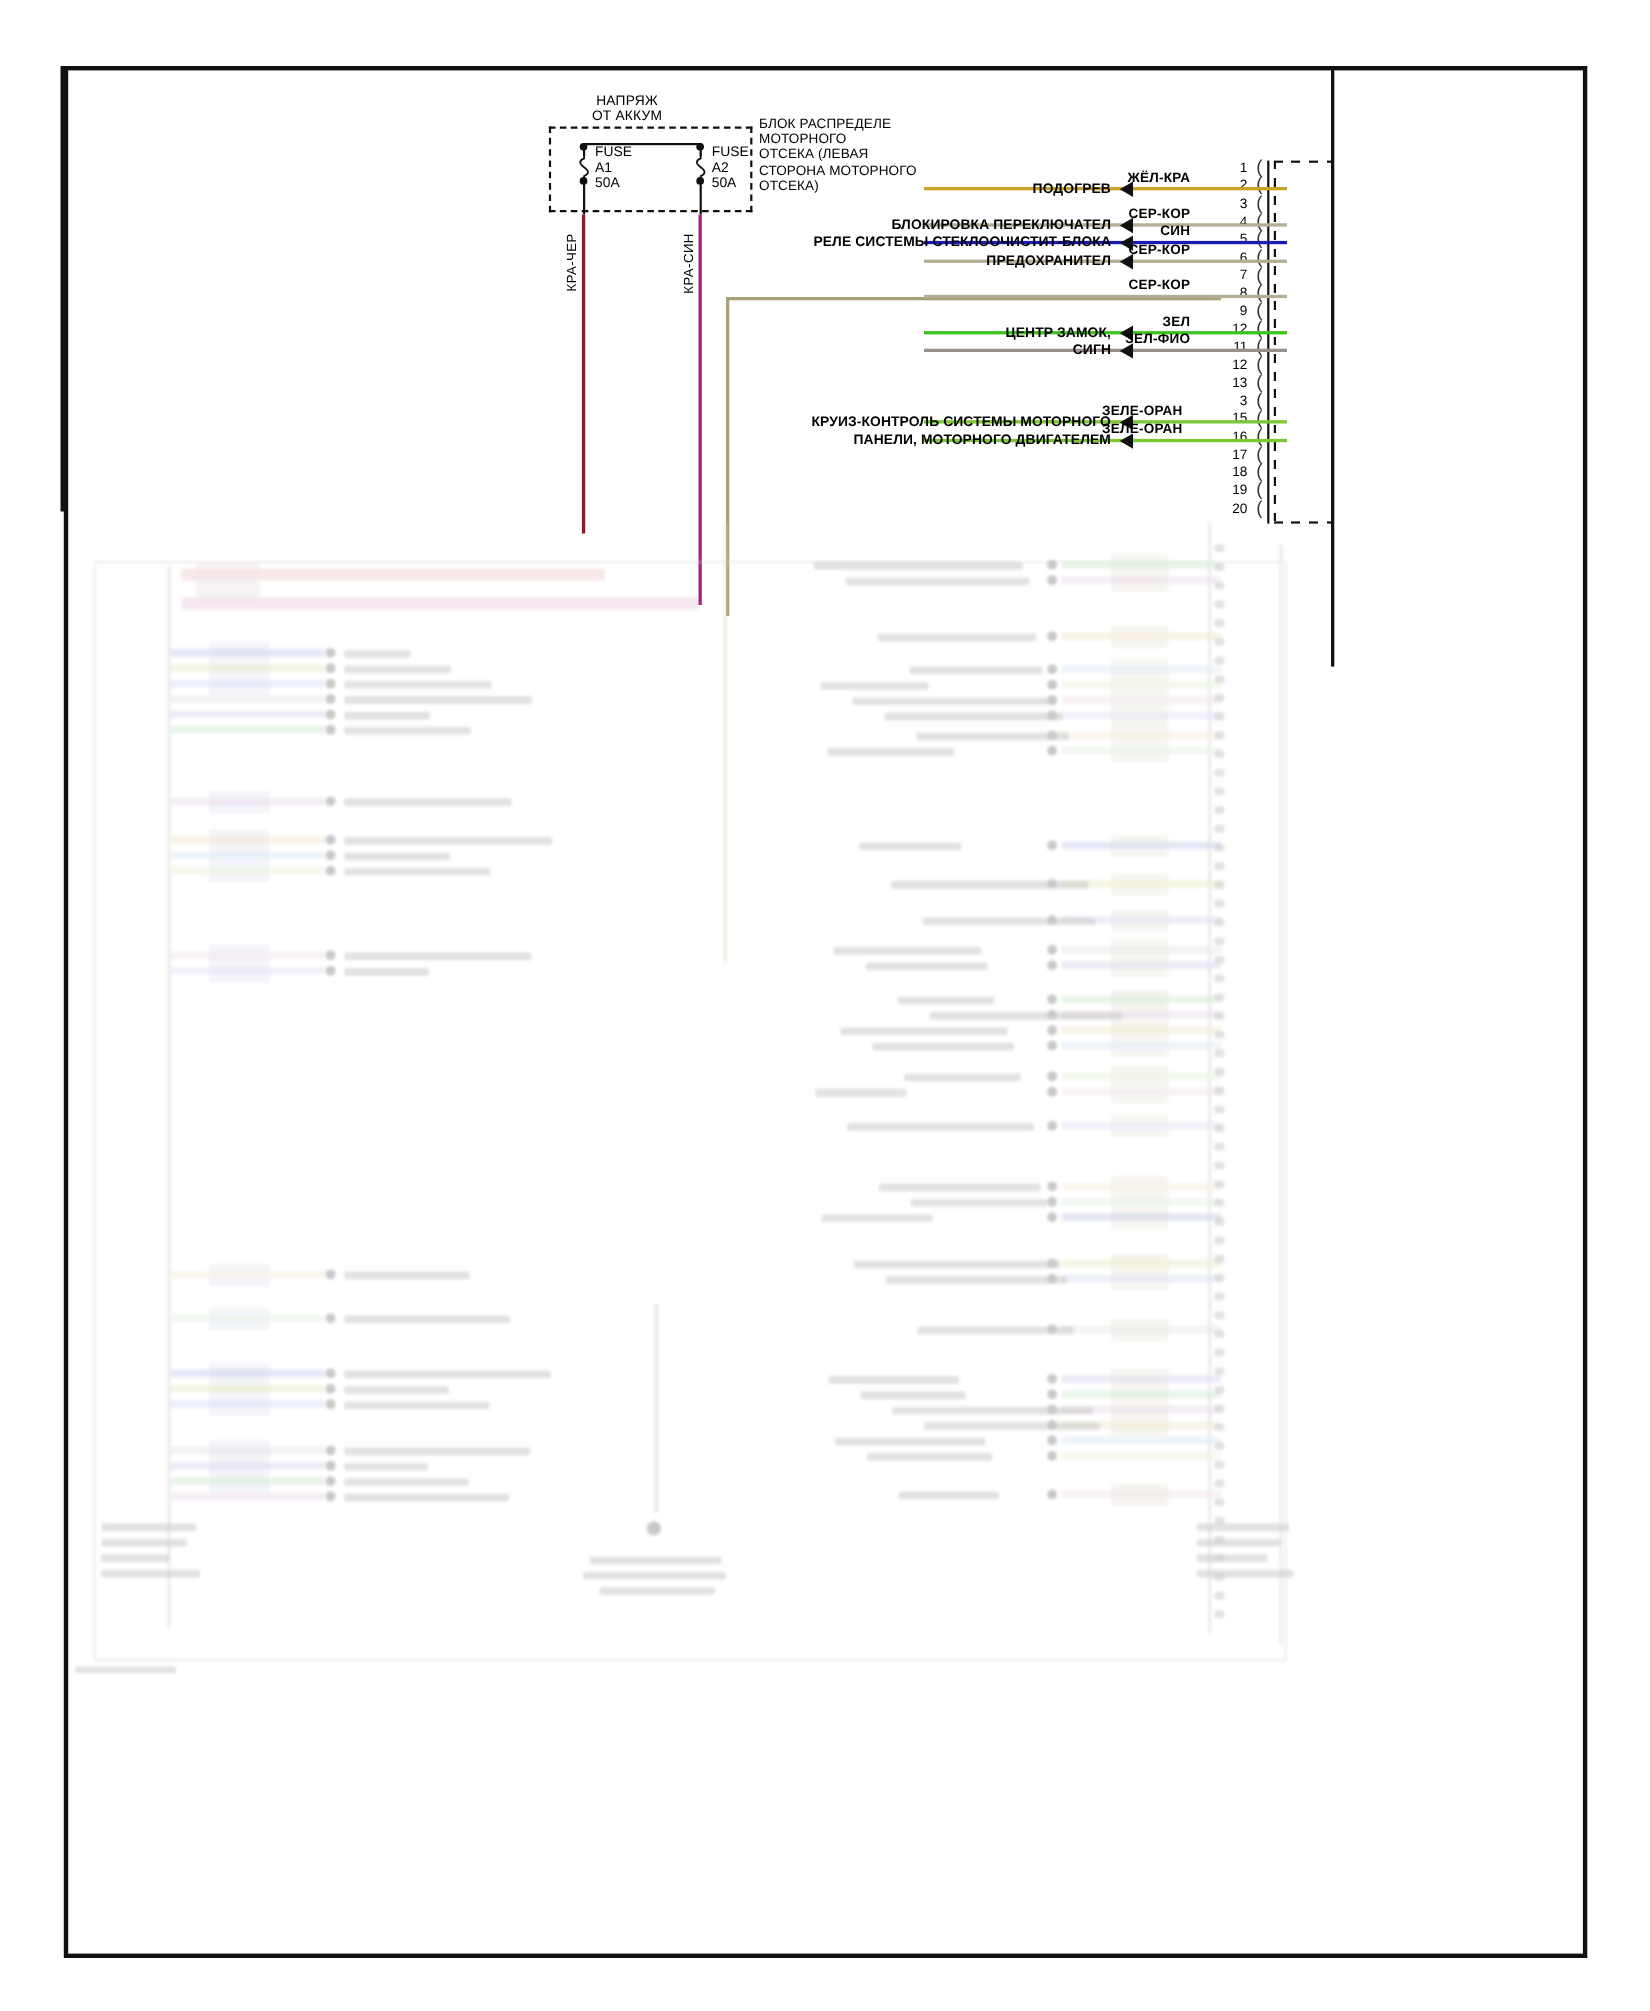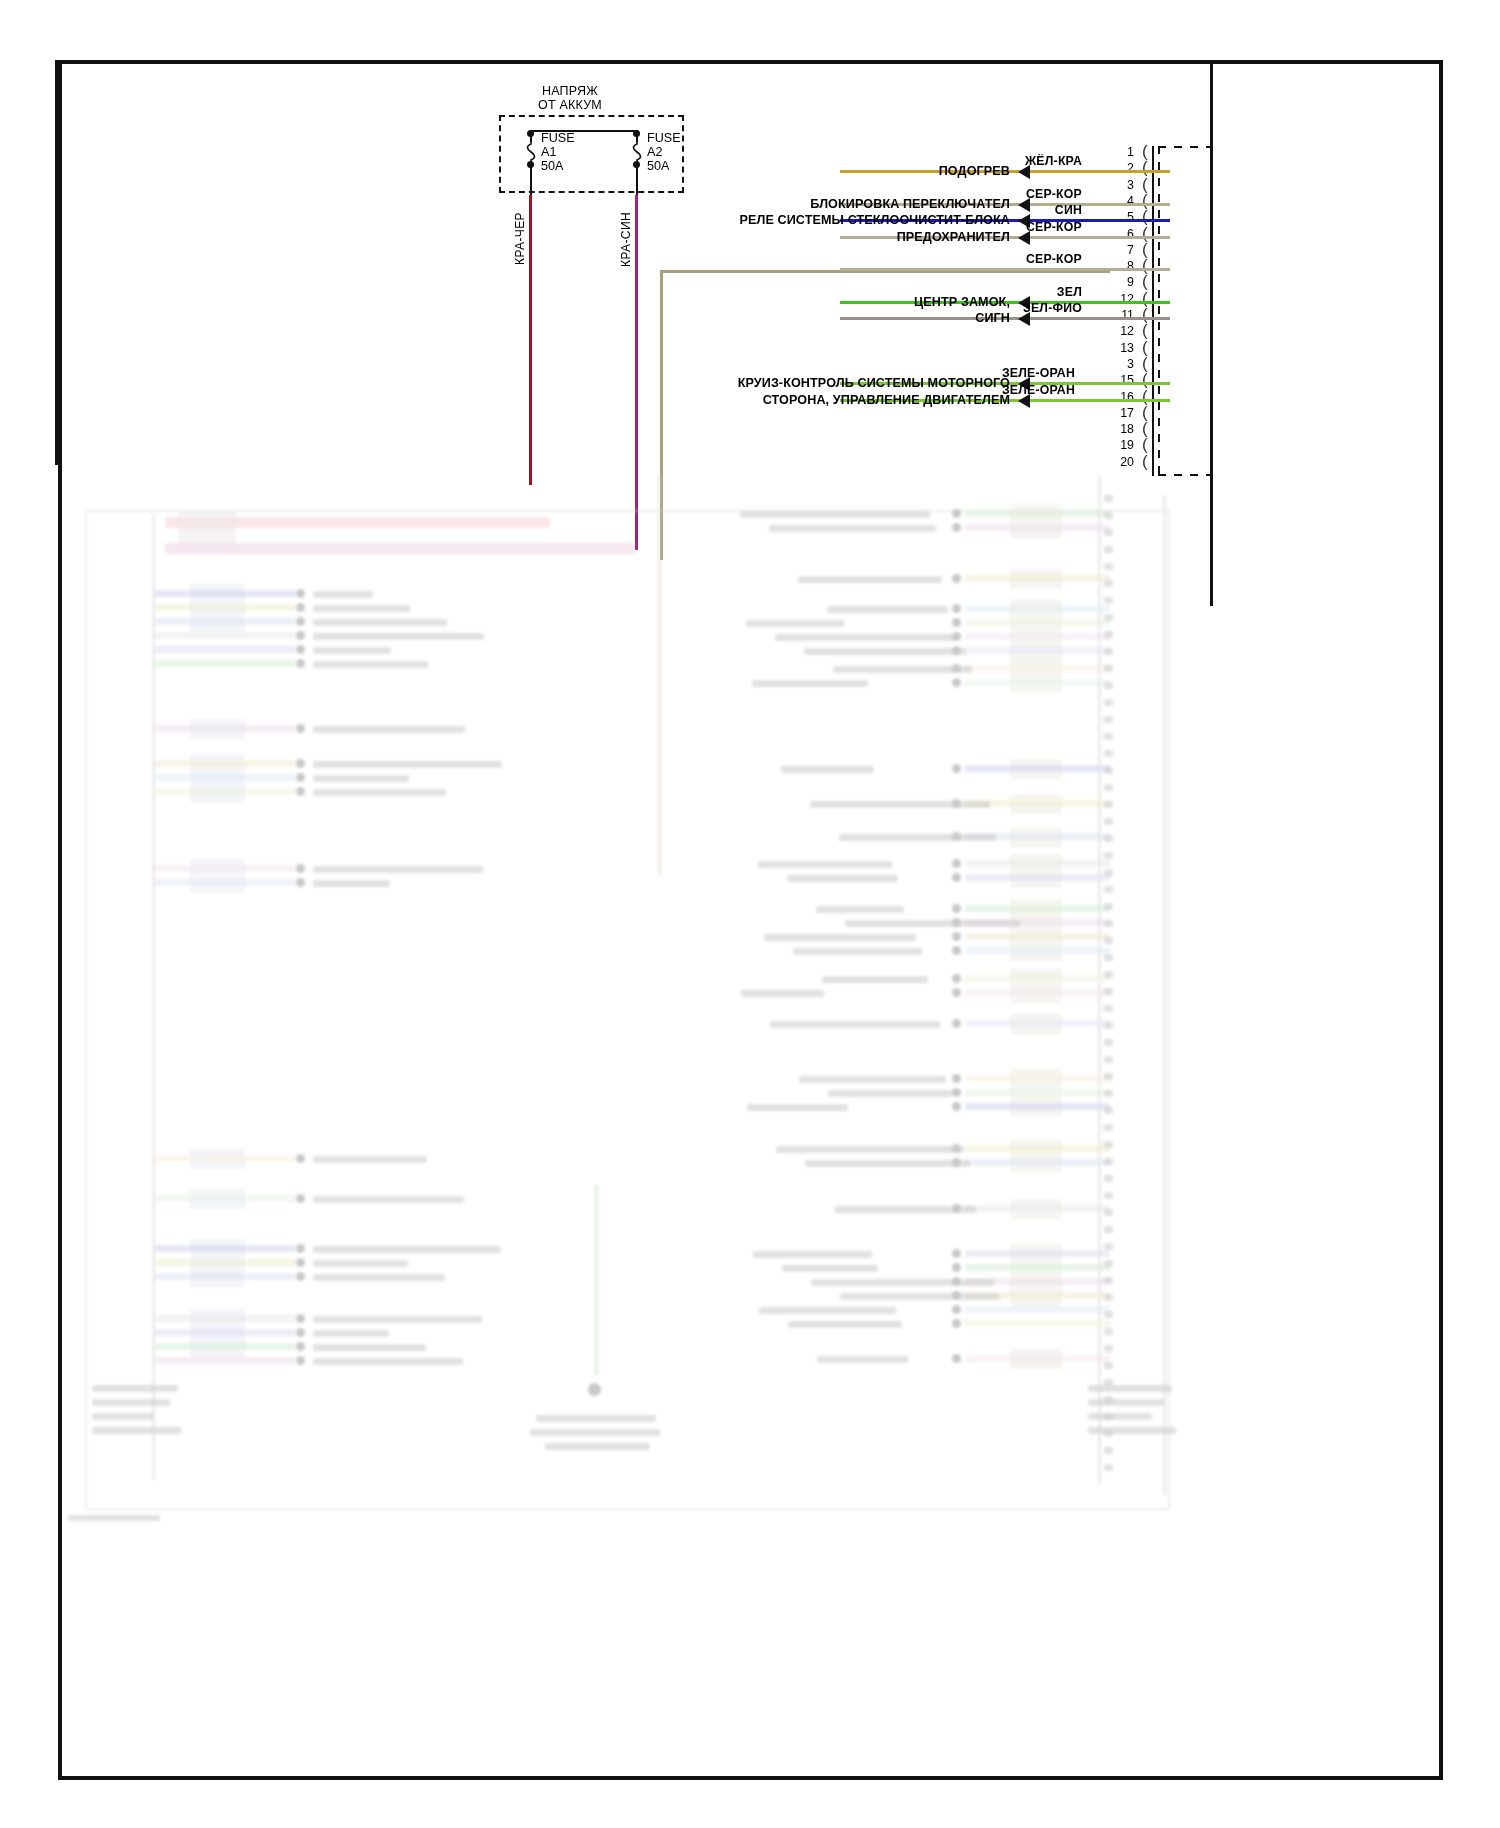--- a/index.html
+++ b/index.html
@@ -91,20 +91,27 @@
 
   <div id="left-bar"></div>
 
   <div id="batt-label">
     <div>НАПРЯЖ</div>
     <div>ОТ АККУМ</div>
   </div>
 
   <div id="fusebox"></div>
 
+  <div id="fusebox-caption">
+    <div>БЛОК РАСПРЕДЕЛЕ</div>
+    <div>МОТОРНОГО</div>
+    <div>ОТСЕКА (ЛЕВАЯ</div>
+    <div>СТОРОНА МОТОРНОГО</div>
+    <div>ОТСЕКА)</div>
+  </div>
 
   <div class="hline" style="left:531px; top:130px; width:107px; height:2px;"></div>
   <div class="vline" style="left:530px; top:130px; width:2px; height:12px;"></div>
   <div class="vline" style="left:636px; top:130px; width:2px; height:12px;"></div>
 
   <div class="node" style="left:527px; top:130px;"></div>
   <svg class="zig" style="left:523px; top:139px;" viewBox="0 0 16 26">
     <path d="M8 0 L8 5 Q1 8 8 13 Q15 18 8 21 L8 26" stroke="#111" stroke-width="1.6" fill="none"></path>
   </svg>
   <div class="node" style="left:527px; top:161px;"></div>
@@ -230,21 +237,21 @@
       <div class="sig-row" style="top: 380.2px;">
         <div class="sig-wire" style="background: rgb(125, 200, 50); width: 330px;"></div>
         <div class="sig-color" style="right: 95px;">ЗЕЛЕ-ОРАН</div>
         <div class="sig-arrow"></div>
         <div class="sig-label">КРУИЗ-КОНТРОЛЬ СИСТЕМЫ МОТОРНОГО</div>
       </div>
       <div class="sig-row" style="top: 396.5px;">
         <div class="sig-wire" style="background: rgb(125, 200, 50); width: 330px;"></div>
         <div class="sig-color" style="right: 95px;">ЗЕЛЕ-ОРАН</div>
         <div class="sig-arrow"></div>
-        <div class="sig-label">СТОРОНА, УПРАВЛЕНИЕ ДВИГАТЕЛЕМ</div>
+        <div class="sig-label">ПАНЕЛИ, МОТОРНОГО ДВИГАТЕЛЕМ</div>
       </div>
     </div>
 
 </div>
 
 <div id="faded">
   <div class="fb-outline" style="left:85px; top:55px; width:1085px; height:1000px;"></div>
   <div class="fb-rail" style="left:152px; top:60px; height:965px;"></div>
   <div class="fb-rail" style="left:1098px; top:20px; height:1010px;"></div>
   <div class="fb-rail" style="left:1163px; top:40px; height:1000px;"></div>

